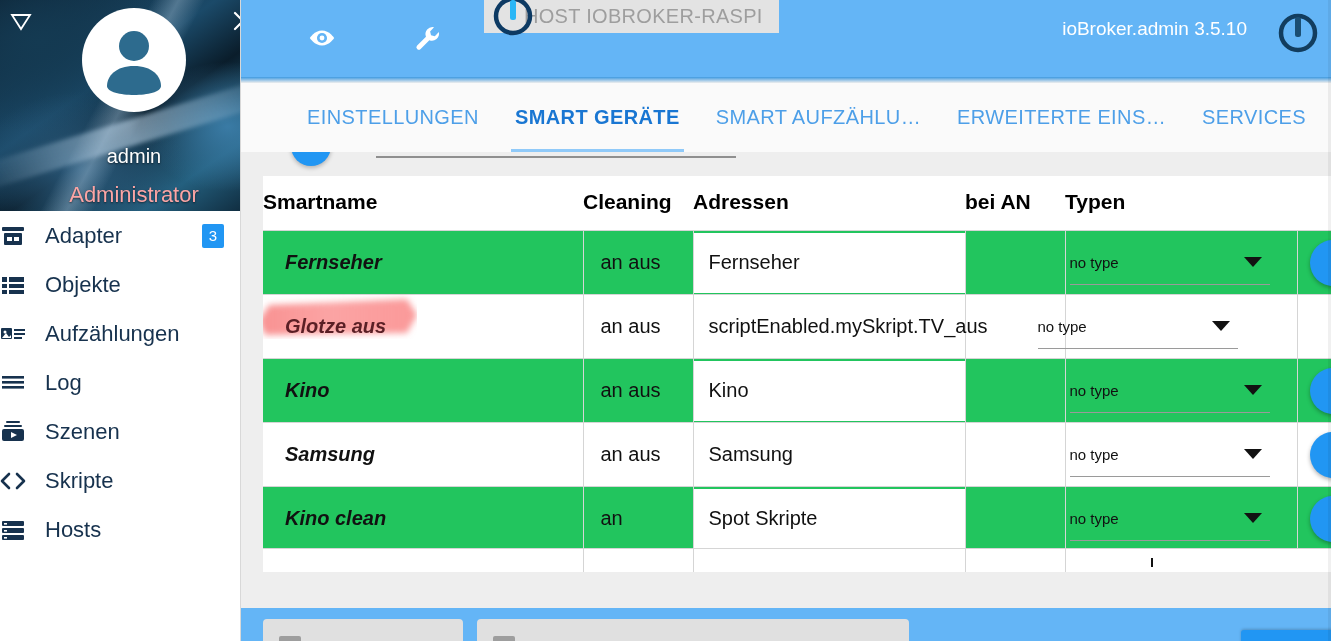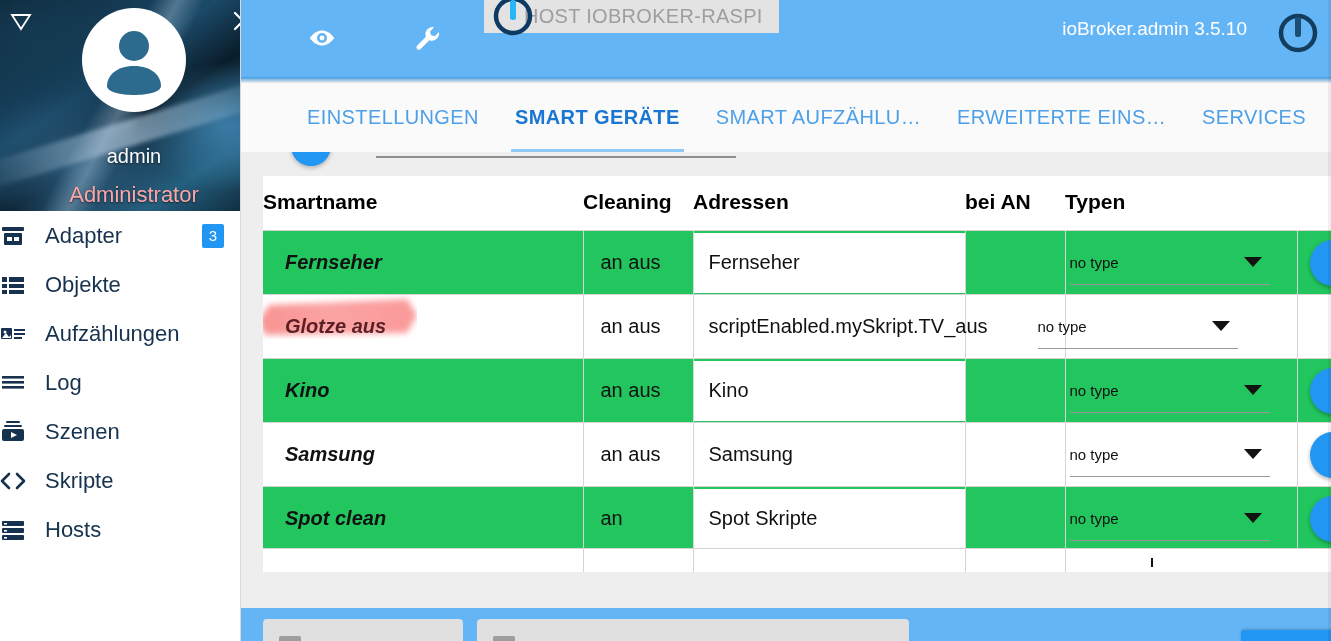--- a/index.html
+++ b/index.html
@@ -680,21 +680,21 @@
                 <span>no type</span>
                 <span class="type-caret"></span>
               </div>
             </td>
             <td class="c-act">
               <div class="round-btn"></div>
             </td>
           </tr>
 
           <tr class="alt">
-            <td class="c-name">Spot clean</td>
+            <td class="c-name">Kino clean</td>
             <td class="c-cmd">an</td>
             <td class="c-addr">
               <div class="addr-box">Spot Skripte</div>
             </td>
             <td class="c-on"></td>
             <td class="c-type">
               <div class="type-select">
                 <span>no type</span>
                 <span class="type-caret"></span>
               </div>

